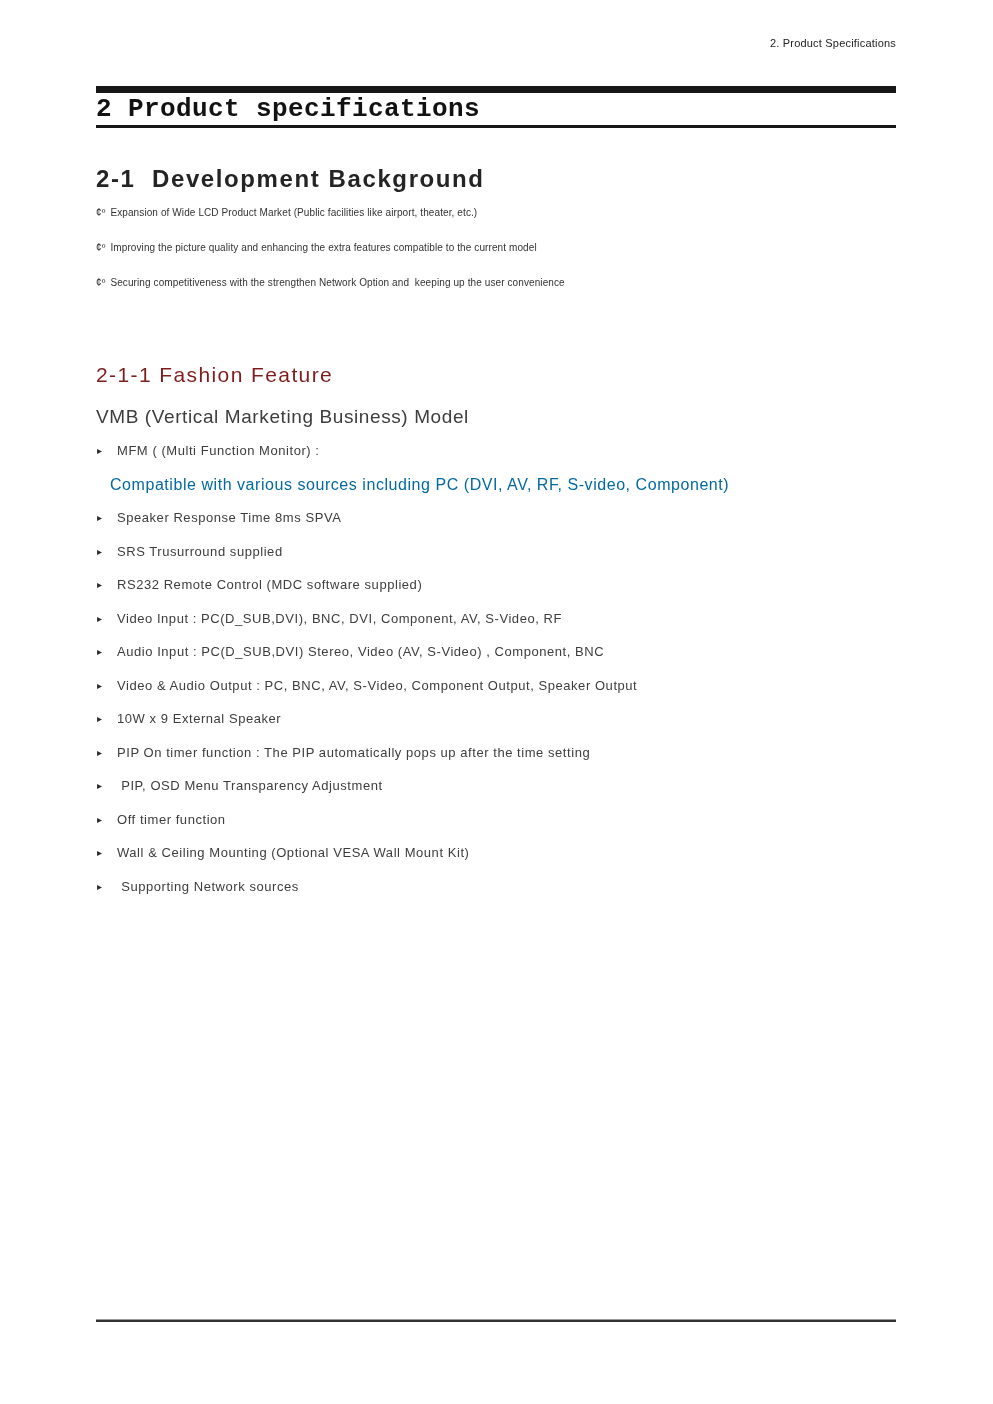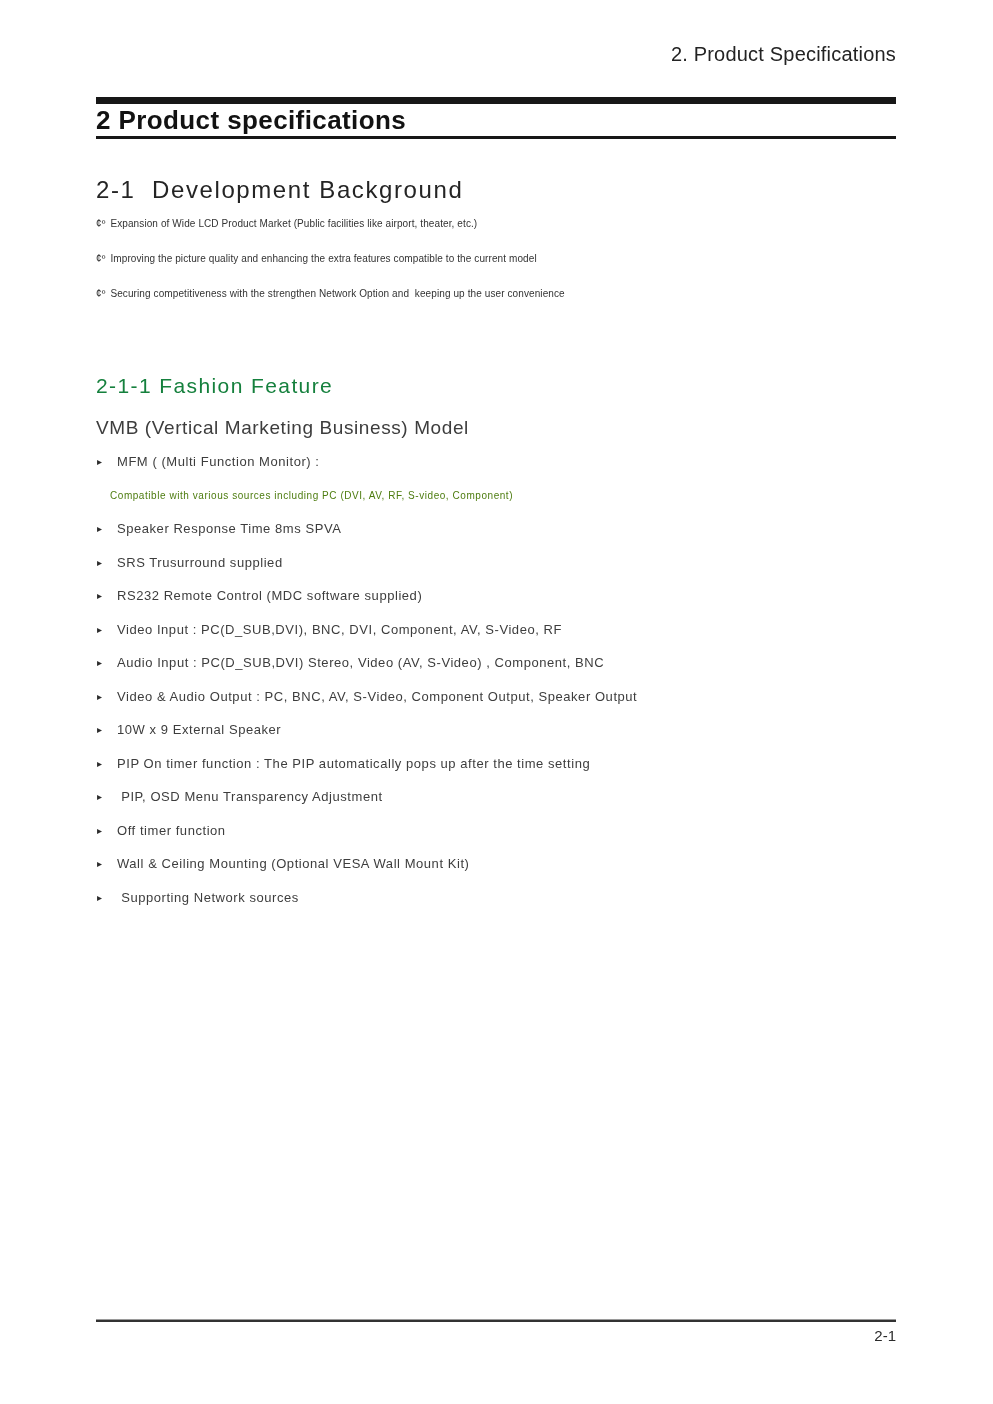--- a/index.html
+++ b/index.html
@@ -13,68 +13,69 @@
     color: #2e2e2e;
     overflow: hidden;
   }
   .content {
     position: absolute;
     left: 96px;
     top: 0;
     width: 800px;
   }
   .running-header {
-    margin-top: 44px;
+    margin-top: 33px;
     text-align: right;
-    font-size: 20px;
+    font-size: 11px;
     line-height: 20px;
     color: #232323;
     letter-spacing: 0.2px;
   }
   .chapter-bar {
     margin-top: 33px;
     height: 7px;
     background: #171717;
   }
   .chapter-title {
     margin: 1px 0 0 0;
     font-size: 26px;
     line-height: 30px;
     font-weight: bold;
     letter-spacing: 0.4px;
     color: #121212;
     border-bottom: 3px solid #171717;
     padding-bottom: 1px;
     white-space: pre-wrap;
+    font-family: Liberation Mono, monospace;
   }
   .section-title {
     margin: 37px 0 0 0;
     font-size: 24px;
     line-height: 27px;
-    font-weight: normal;
+    font-weight: bold;
     letter-spacing: 1.6px;
     color: #242424;
     white-space: pre-wrap;
   }
   .dev-line {
     margin: 7px 0 0 0;
     font-size: 10px;
     line-height: 28px;
     color: #333333;
     letter-spacing: 0.1px;
     white-space: pre-wrap;
   }
   .dev-line .cent { margin-right: 5px; }
   .subsection-title {
     margin: 66px 0 0 0;
     font-size: 21px;
     line-height: 24px;
     font-weight: normal;
     letter-spacing: 1.4px;
-    color: #15803d;
+    color: #7f1d1d;
   }
   .intro-line {
     margin: 22px 0 0 0;
     font-size: 19px;
     line-height: 15px;
     letter-spacing: 0.6px;
     color: #3d3d3d;
   }
   .feature-list { margin: 0; }
   .feature-item {
@@ -92,24 +93,24 @@
     left: 1px;
     top: 0;
     font-size: 10px;
     line-height: 13px;
     color: #2c2c2c;
     letter-spacing: 0;
   }
   .feature-continuation {
     margin: 20px 0 0 0;
     padding-left: 14px;
-    font-size: 10px;
+    font-size: 16px;
     line-height: 13.5px;
     letter-spacing: 0.55px;
-    color: #4d7c0f;
+    color: #0369a1;
   }
   .footer-rule {
     position: absolute;
     left: 96px;
     top: 1319px;
     width: 800px;
     height: 2px;
     background: #323232;
     border-top: 1px solid #9a9a9a;
   }
@@ -158,14 +159,13 @@
       <div class="feature-item"><span class="tri">▸</span><span>PIP On timer function : The PIP automatically pops up after the time setting</span></div>
       <div class="feature-item"><span class="tri">▸</span><span> PIP, OSD Menu Transparency Adjustment</span></div>
       <div class="feature-item"><span class="tri">▸</span><span>Off timer function</span></div>
       <div class="feature-item"><span class="tri">▸</span><span>Wall &amp; Ceiling Mounting (Optional VESA Wall Mount Kit)</span></div>
       <div class="feature-item"><span class="tri">▸</span><span> Supporting Network sources</span></div>
     </div>
 
   </div>
 
   <div class="footer-rule"></div>
-  <div class="footer-page-number">2-1</div>
 </div>
 
 </body></html>

